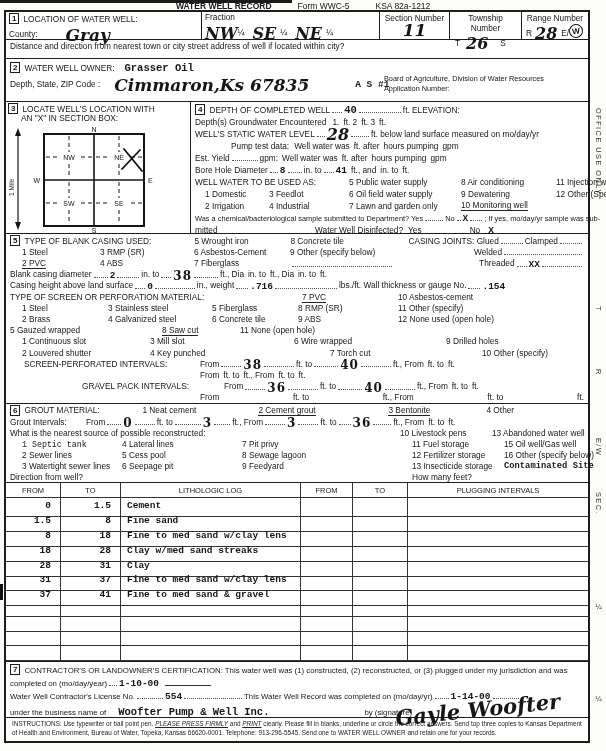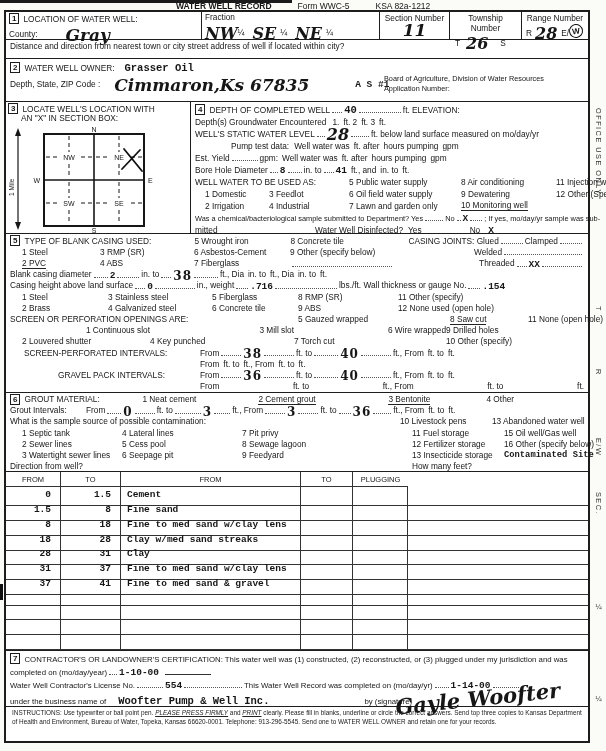--- a/index.html
+++ b/index.html
@@ -355,51 +355,55 @@
           <span class="d" style="width:40px;"></span>
           <span>in., weight</span>
           <span class="d" style="width:12px;"></span>
           <span class="t">.716</span>
           <span class="d" style="width:62px;"></span>
           <span>lbs./ft. Wall thickness or gauge No.</span>
           <span class="d" style="width:12px;"></span>
           <span class="t">.154</span>
           <span class="df"></span>
         </div>
+      <div class="ln" style="height:11.2px;">
+          <span style="width:292px;">TYPE OF SCREEN OR PERFORATION MATERIAL:</span>
+          <span style="width:96px;"><span class="u">7 PVC</span></span>
+          <span>10 Asbestos-cement</span>
+        </div>
       <div class="ln" style="height:11.2px; padding-left:16px;">
           <span style="width:86px;">1 Steel</span>
           <span style="width:104px;">3 Stainless steel</span>
           <span style="width:86px;">5 Fiberglass</span>
           <span style="width:100px;">8 RMP (SR)</span>
           <span>11 Other (specify)</span>
           <span class="df"></span>
         </div>
       <div class="ln" style="height:11.2px; padding-left:16px;">
           <span style="width:86px;">2 Brass</span>
           <span style="width:104px;">4 Galvanized steel</span>
           <span style="width:86px;">6 Concrete tile</span>
           <span style="width:100px;">9 ABS</span>
           <span>12 None used (open hole)</span>
         </div>
       <div class="ln" style="height:11.2px;">
-          <span style="width:288px;">SCREEN OR PERFORATION OPENINGS ARE:</span>
           <span style="width:152px;">5 Gauzed wrapped</span>
           <span style="width:78px;"><span class="u">8 Saw cut</span></span>
           <span>11 None (open hole)</span>
         </div>
-      <div class="ln" style="height:11.2px; padding-left:16px;text-align:right;">
+      <div class="ln" style="height:11.2px; padding-left:16px;">
           <span style="width:128px;">1 Continuous slot</span>
           <span style="width:144px;">3 Mill slot</span>
           <span style="width:152px;">6 Wire wrapped</span>
           <span>9 Drilled holes</span>
         </div>
       <div class="ln" style="height:11.2px; padding-left:16px;">
           <span style="width:128px;">2 Louvered shutter</span>
           <span style="width:144px;">4 Key punched</span>
-          <span style="width:152px;">7 Torch cut</span>
+          <span style="width:152px;margin-left:36px;">7 Torch cut</span>
           <span>10 Other (specify)</span>
           <span class="df"></span>
         </div>
       <div class="ln" style="height:11.2px; padding-left:18px;">
           <span style="width:176px;">SCREEN-PERFORATED INTERVALS:</span>
           <span>From</span>
           <span class="d" style="width:20px;"></span>
           <span class="hn">38</span>
           <span class="d" style="width:30px;"></span>
           <span>ft. to</span>
@@ -417,21 +421,21 @@
           <span class="df"></span>
           <span>ft. to</span>
           <span class="df"></span>
           <span>ft., From</span>
           <span class="df"></span>
           <span>ft. to</span>
           <span class="df"></span>
           <span>ft.</span>
         </div>
       <div class="ln" style="height:11.2px; padding-left:52px;">
-          <span style="width:142px;">GRAVEL PACK INTERVALS:</span>
+          <span style="width:142px;margin-left:24px;">GRAVEL PACK INTERVALS:</span>
           <span>From</span>
           <span class="d" style="width:20px;"></span>
           <span class="hn">36</span>
           <span class="d" style="width:30px;"></span>
           <span>ft. to</span>
           <span class="d" style="width:24px;"></span>
           <span class="hn">40</span>
           <span class="d" style="width:30px;"></span>
           <span>ft., From</span>
           <span class="df"></span>
@@ -480,26 +484,26 @@
           <span class="d" style="width:12px;"></span>
           <span class="hn">36</span>
           <span class="d" style="width:18px;"></span>
           <span>ft., From</span>
           <span class="df"></span>
           <span>ft. to</span>
           <span class="df"></span>
           <span>ft.</span>
         </div>
       <div class="ln" style="height:11.1px;">
-          <span style="width:390px;">What is the sample source of possible contamination:</span>
+          <span style="width:390px;">What is the nearest source of possible reconstructed:</span>
           <span style="width:92px;">10 Livestock pens</span>
           <span>13 Abandoned water well</span>
         </div>
       <div class="ln" style="height:11.1px; padding-left:16px;">
-          <span style="width:100px;">1 Septic tank</span>
+          <span style="width:100px;font-family:Liberation Mono, monospace;">1 Septic tank</span>
           <span style="width:120px;">4 Lateral lines</span>
           <span style="width:170px;">7 Pit privy</span>
           <span style="width:92px;">11 Fuel storage</span>
           <span>15 Oil well/Gas well</span>
         </div>
       <div class="ln" style="height:11.1px; padding-left:16px;">
           <span style="width:100px;">2 Sewer lines</span>
           <span style="width:120px;">5 Cess pool</span>
           <span style="width:170px;">8 Sewage lagoon</span>
           <span style="width:92px;">12 Fertilizer storage</span>
@@ -516,20 +520,21 @@
       <div class="ln" style="height:11.1px;">
           <span style="width:402px;">Direction from well?</span>
           <span>How many feet?</span>
         </div>
     </div>
 
     <div>
       <div class="trow" style="height:15px;">
         <div class="th">FROM</div>
         <div class="th">TO</div>
+        <div class="th">LITHOLOGIC LOG</div>
         <div class="th">FROM</div>
         <div class="th">TO</div>
         <div class="th">PLUGGING INTERVALS</div>
       </div>
       <div class="trow">
           <div class="tn">0</div>
           <div class="tn">1.5</div>
           <div class="tl">Cement</div>
           <div></div>
           <div></div>

